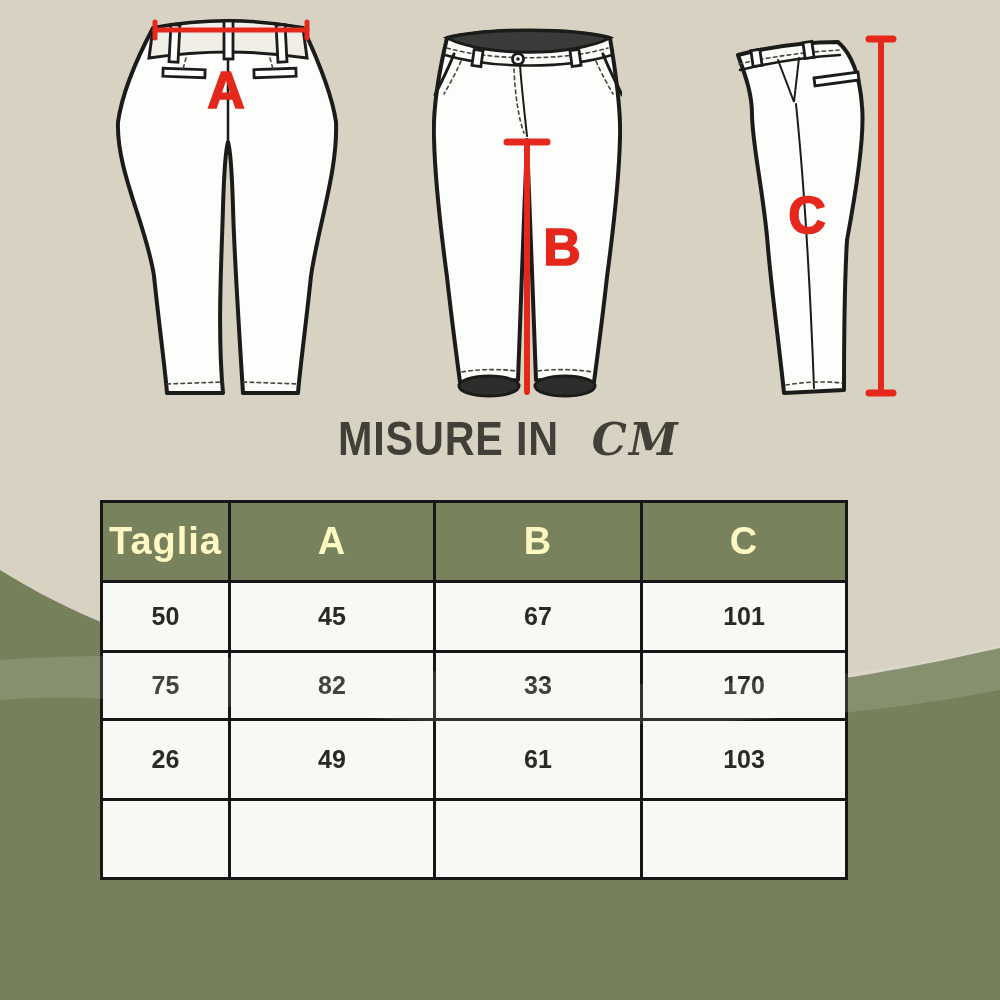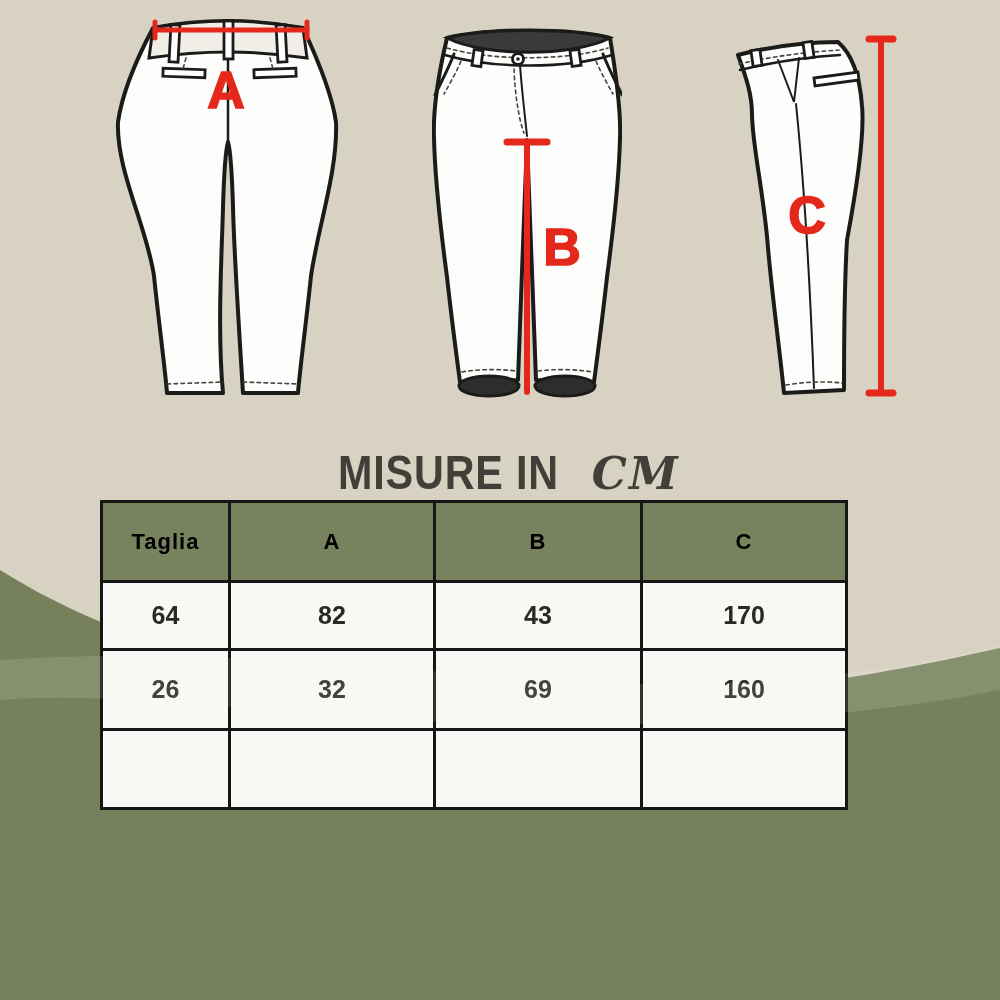--- a/index.html
+++ b/index.html
@@ -34,21 +34,21 @@
   .darkpart{fill:#3a3a38;stroke:var(--ink);stroke-width:3;}
   .hem{fill:#2d2d2b;stroke:var(--ink);stroke-width:3;}
   .redline{fill:none;stroke:var(--accent);stroke-linecap:round;}
   .red-letter{
     fill:var(--accent);stroke:var(--accent);stroke-width:1.6;
     font-family:"Liberation Sans",sans-serif;font-weight:bold;font-size:52px;
     text-anchor:middle;
   }
 
   #title{
-    position:absolute;left:0;top:445px;width:1000px;z-index:2;
+    position:absolute;left:0;top:411px;width:1000px;z-index:2;
     text-align:center;color:var(--title);white-space:nowrap;
   }
   #title .main{
     display:inline-block;transform:scaleX(.86);transform-origin:center;
     font-weight:800;font-size:48px;letter-spacing:1px;
   }
   #title .unit{
     display:inline-block;margin-left:10px;
     font-family:"DejaVu Serif",serif;font-style:italic;font-weight:bold;
     font-size:44px;letter-spacing:2px;
@@ -56,22 +56,22 @@
 
   #size-table{
     position:absolute;left:100px;top:500px;z-index:2;
     border-collapse:collapse;table-layout:fixed;
   }
   #size-table th,#size-table td{
     border:3px solid var(--table-border);
     text-align:center;vertical-align:middle;padding:0;
   }
   #size-table th{
-    background:var(--header-green);color:#000000;
-    font-size:22px;font-weight:bold;letter-spacing:1px;height:77px;
+    background:var(--header-green);color:#fef9c3;
+    font-size:38px;font-weight:bold;letter-spacing:1px;height:77px;
   }
   #size-table td{
     background:var(--cell-bg);color:var(--cell-text);
     font-size:25px;font-weight:bold;
   }
   #swoosh{position:absolute;left:0;top:0;z-index:3;pointer-events:none;}
 </style>
 </head>
 <body>
 
@@ -161,31 +161,37 @@
     </colgroup>
     <thead>
       <tr id="header-row">
           <th>Taglia</th>
           <th>A</th>
           <th>B</th>
           <th>C</th>
         </tr>
     </thead>
     <tbody id="table-body">
+        <tr style="height: 70px;">
+          <td>50</td>
+          <td>45</td>
+          <td>67</td>
+          <td>101</td>
+        </tr>
         <tr style="height: 68px;">
-          <td>64</td>
+          <td>75</td>
           <td>82</td>
-          <td>43</td>
+          <td>33</td>
           <td>170</td>
         </tr>
         <tr style="height: 80px;">
           <td>26</td>
-          <td>32</td>
-          <td>69</td>
-          <td>160</td>
+          <td>49</td>
+          <td>61</td>
+          <td>103</td>
         </tr>
         <tr style="height: 79px;">
           <td></td>
           <td></td>
           <td></td>
           <td></td>
         </tr>
       </tbody>
   </table>
 

